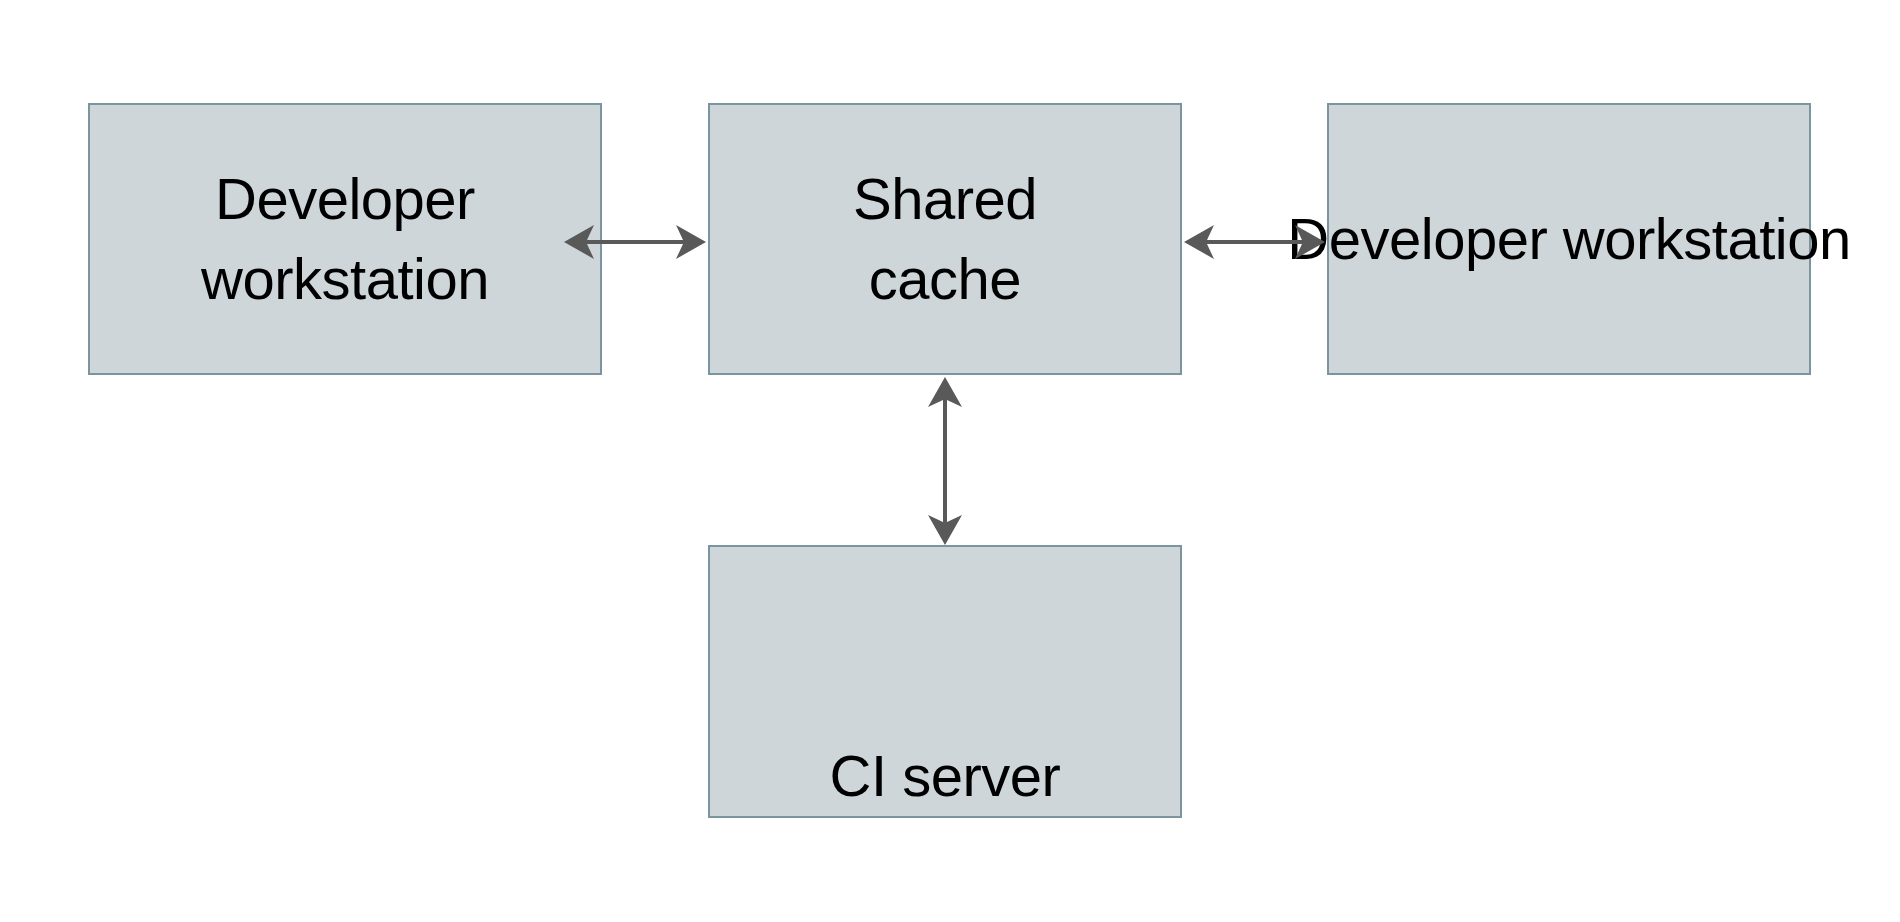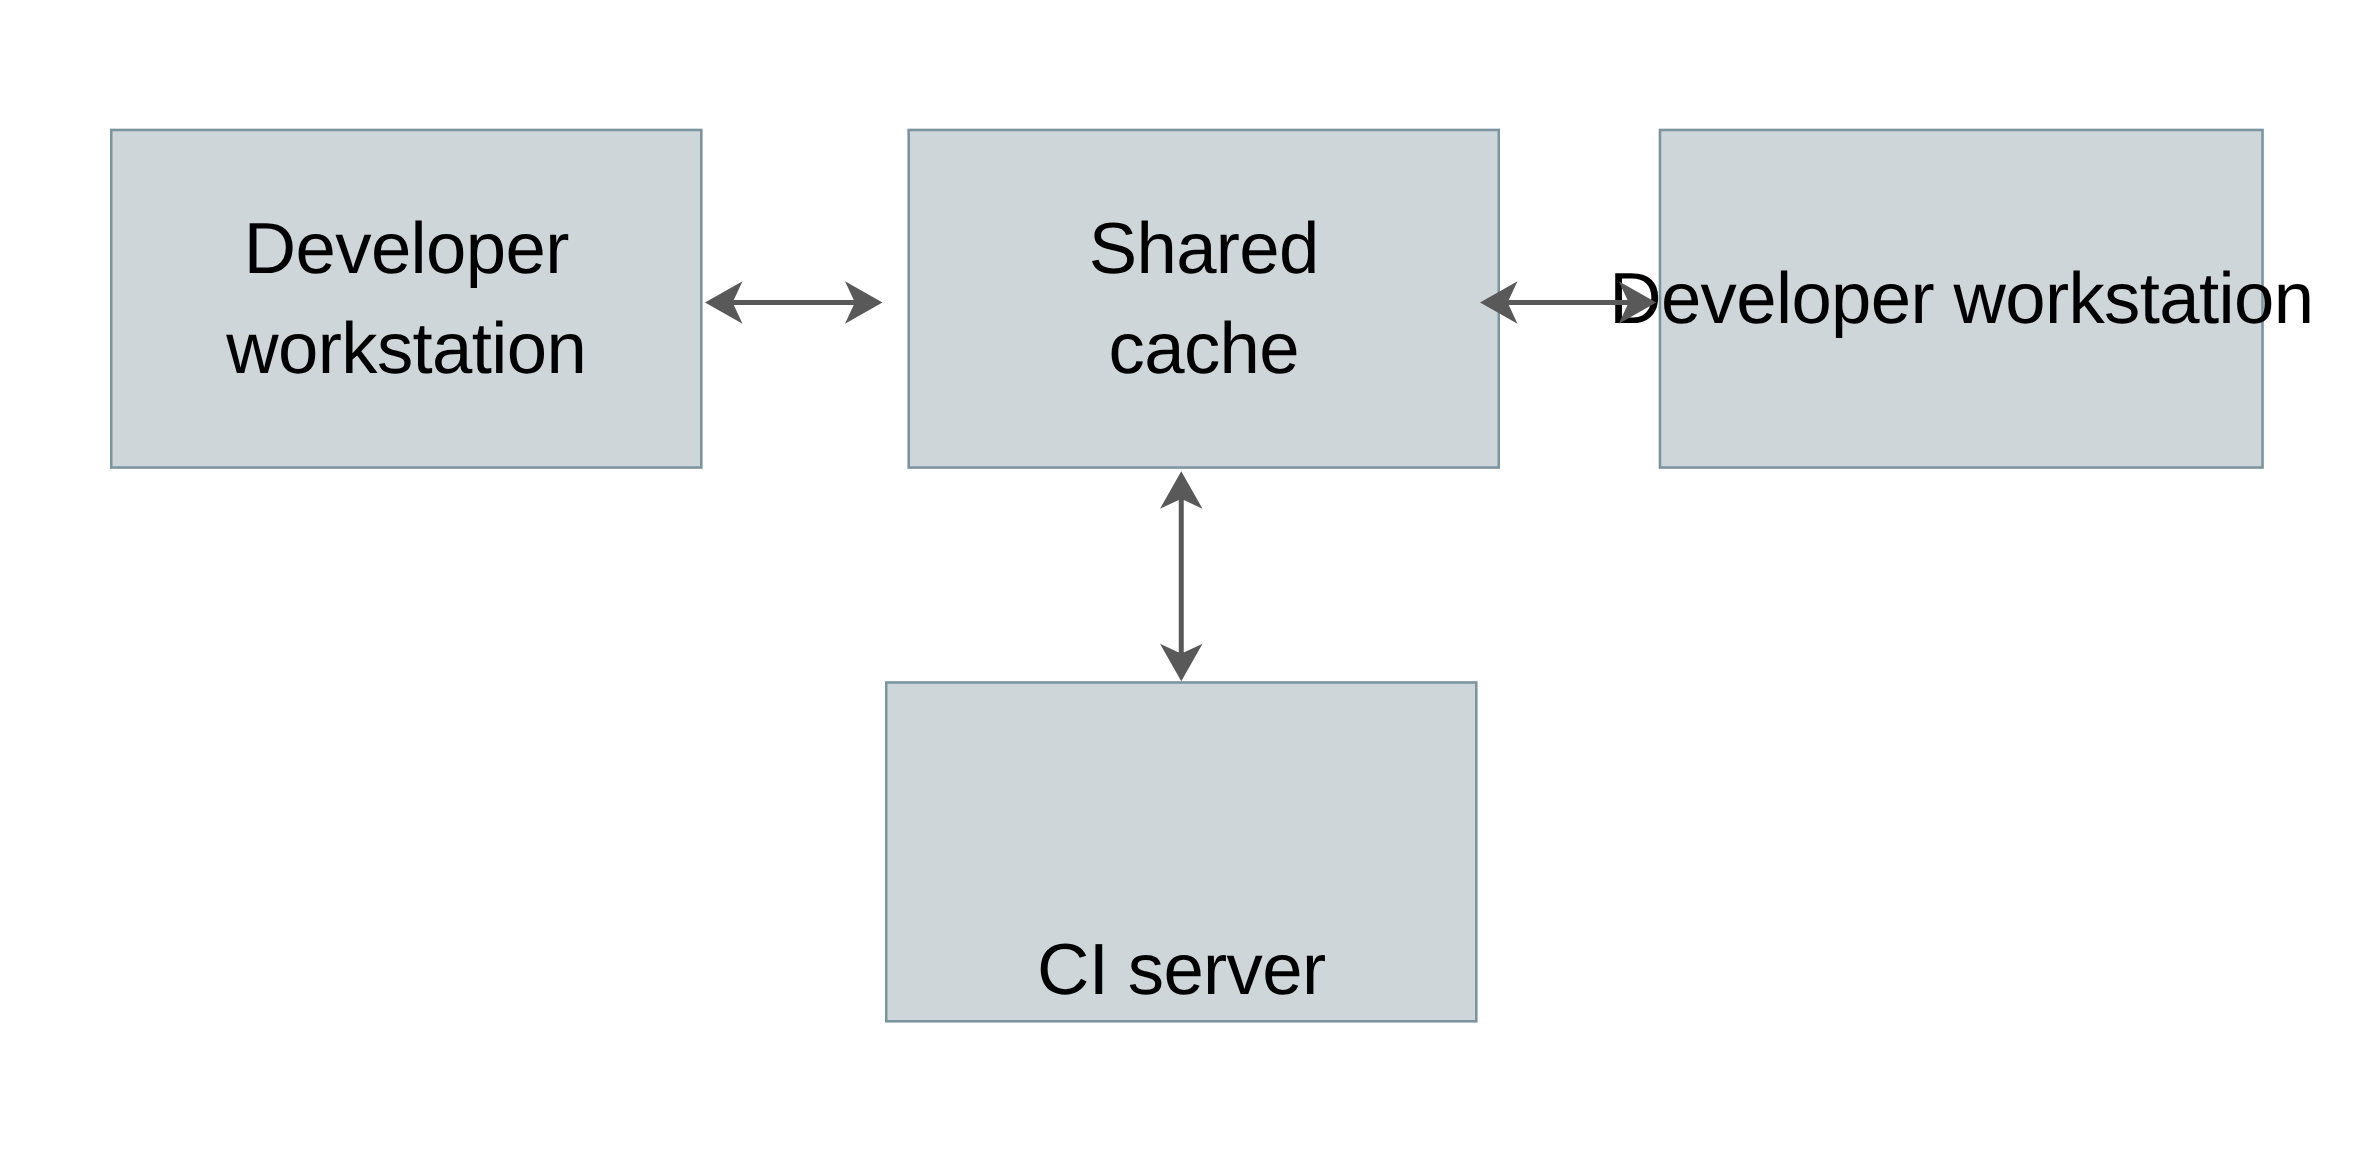--- a/index.html
+++ b/index.html
@@ -41,22 +41,22 @@
   }
   .edge {
     position: absolute;
     overflow: visible;
   }
   .edge svg {
     display: block;
     overflow: visible;
   }
   
-  #node-dev-left   { left: 88px;   top: 103px; width: 474px; height: 272px; }
-  #node-shared     { left: 708px;  top: 103px; width: 474px; height: 272px; margin-left: 18px; }
+  #node-dev-left   { left: 88px;   top: 103px; width: 514px; height: 272px; }
+  #node-shared     { left: 708px;  top: 103px; width: 474px; height: 272px; }
   #node-dev-right  { left: 1327px; top: 103px; width: 484px; height: 272px; }
   #node-ci         { left: 708px;  top: 545px; width: 474px; height: 273px; align-items: flex-end; }
   
   #edge-left   { left: 560px;  top: 212px; width: 150px; height: 60px; }
   #edge-right  { left: 1180px; top: 212px; width: 149px; height: 60px; }
   #edge-down   { left: 915px;  top: 375px; width: 60px;  height: 172px; }
 </style>
 </head>
 <body>
 

